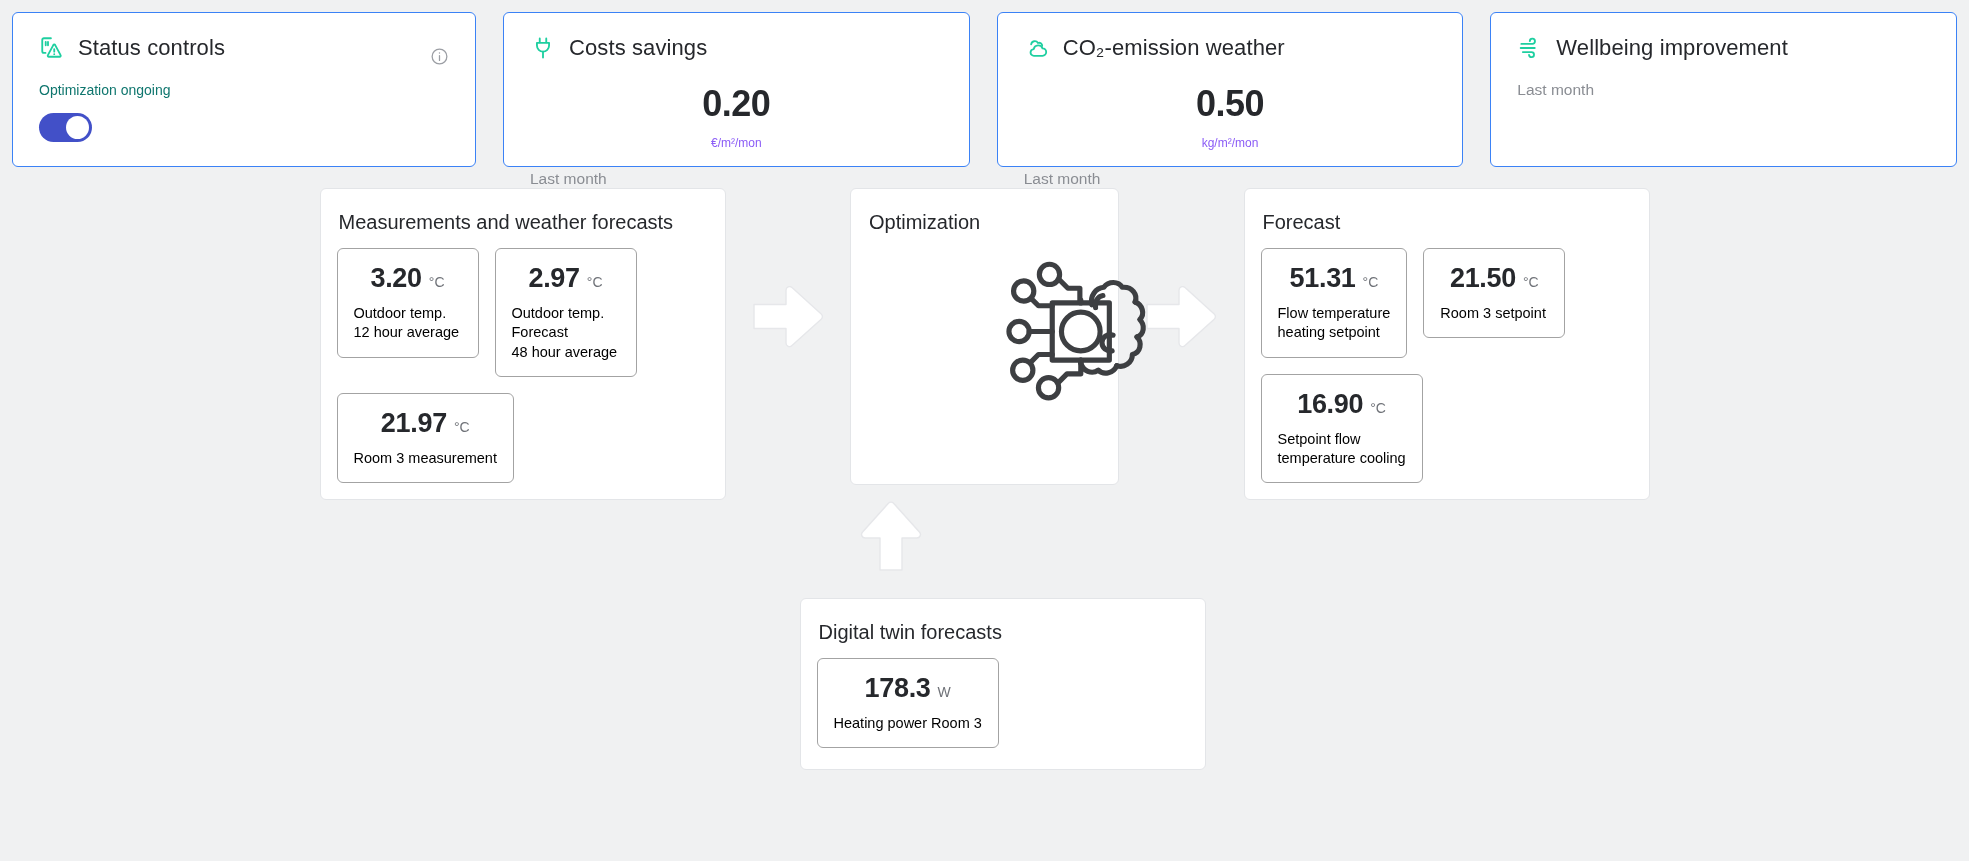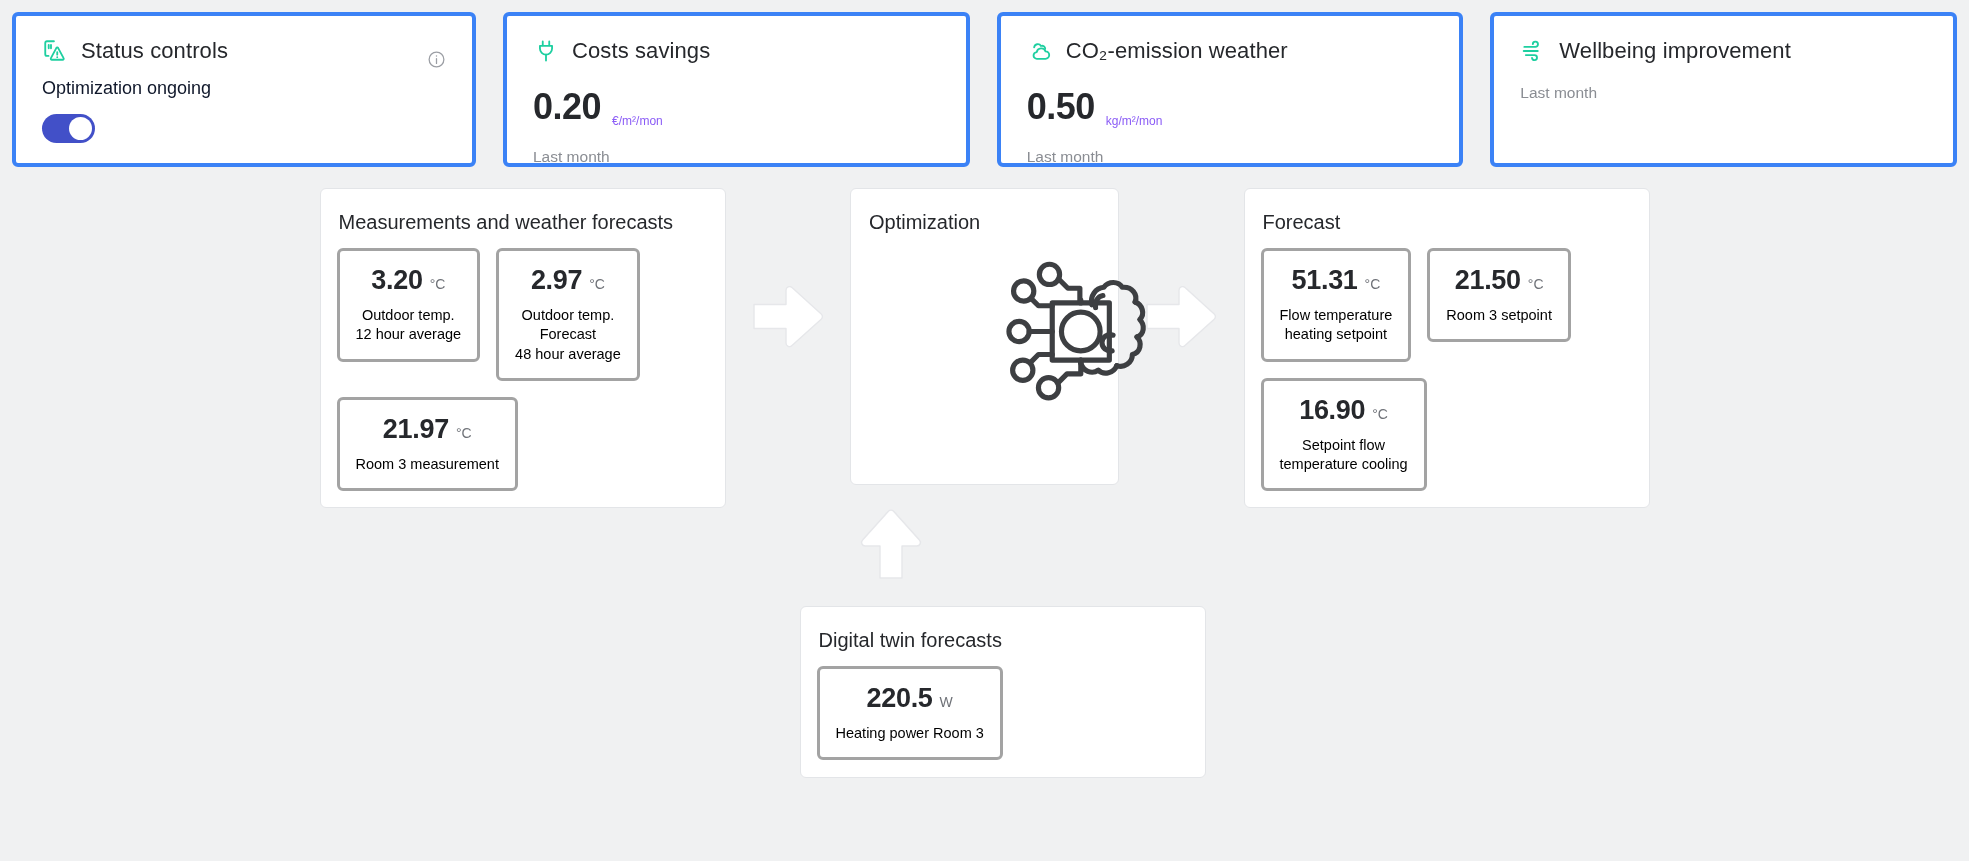--- a/index.html
+++ b/index.html
@@ -12,21 +12,21 @@
   .page { position: relative; width: 1969px; height: 861px; }
 
   
   .kpi-row {
     display: flex;
     gap: 27px;
     padding: 12px 12px 0 12px;
   }
   .kpi-card {
     background: #ffffff;
-    border: 4px solid #3b82f6;
+    border: 1px solid #3b82f6;
     border-radius: 6px;
     height: 155px;
     padding: 22px 26px 0 26px;
     position: relative;
   }
   .kpi-card.status { width: 464px; }
   .kpi-card.metric { flex: 1; }
 
   .kpi-head { display: flex; align-items: center; gap: 13px; }
   .kpi-head .icon { width: 26px; height: 26px; flex: none; display: block; }
@@ -34,41 +34,41 @@
     font-size: 22px;
     color: #26282c;
     letter-spacing: .1px;
     white-space: nowrap;
   }
   .info-icon {
     position: absolute; top: 34px; right: 26px;
     width: 19px; height: 19px;
   }
   .status-sub {
-    margin-top: 14px;
-    font-size: 18px;
-    color: #0f172a;
+    margin-top: 21px;
+    font-size: 14px;
+    color: #0f766e;
   }
   .toggle {
     margin-top: 15px;
     width: 53px; height: 29px;
     border-radius: 15px;
     background: #4250c8;
     position: relative;
     cursor: pointer;
   }
   .toggle .knob {
     position: absolute; top: 3px; right: 3px;
     width: 23px; height: 23px; border-radius: 50%;
     background: #ffffff;
   }
 
   .kpi-value-row {
     margin-top: 22px;
-    display: flex; align-items: flex-end; gap: 11px;
+    display: flex; align-items: center; gap: 11px; flex-direction: column;
   }
   .kpi-value {
     font-size: 36px;
     font-weight: bold;
     color: #26282c;
     letter-spacing: -.5px;
   }
   .kpi-unit { font-size: 12px; color: #8b5cf6; }
   .kpi-foot {
     margin-top: 20px;
@@ -89,25 +89,24 @@
     padding: 18px 16px 16px 16px;
   }
   .panel-title {
     font-size: 20px;
     color: #26282c;
     margin: 4px 0 14px 2px;
   }
   .tile-wrap { display: flex; flex-wrap: wrap; gap: 16px; align-items: flex-start; }
   .tile {
     background: #ffffff;
-    border: 3px solid #a3a3a3;
+    border: 1px solid #a3a3a3;
     border-radius: 6px;
     min-width: 142px;
     padding: 14px 16px 14px 16px;
-    text-align: center;
   }
   .tile-value-row { display: flex; align-items: baseline; justify-content: center; gap: 7px; }
   .tile-value {
     font-size: 27px;
     font-weight: bold;
     color: #26282c;
     letter-spacing: -.3px;
   }
   .tile-unit { font-size: 14px; color: #6f7278; }
   .tile-label {
@@ -351,21 +350,21 @@
               <path d="M23 70V38H8.2c-3.2 0-4.8-3.7-2.6-6L31.4 3.3a3.4 3.4 0 0 1 5.2 0L62.4 32c2.2 2.3.6 6-2.6 6H45v32z"></path>
             </svg>
           </span>
         </div>
         <div class="twin-pos">
           <div class="panel" id="twin-panel">
             <div class="panel-title">Digital twin forecasts</div>
             <div class="tile-wrap">
               <div class="tile">
                 <div class="tile-value-row">
-                  <span class="tile-value">220.5</span>
+                  <span class="tile-value">178.3</span>
                   <span class="tile-unit">W</span>
                 </div>
                 <div class="tile-label">Heating power Room 3</div>
               </div>
             </div>
           </div>
         </div>
       </div>
 
     </div>

